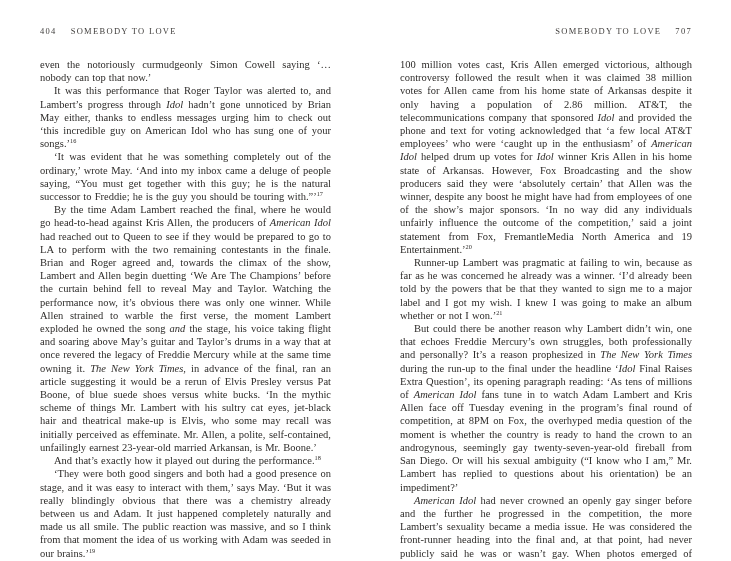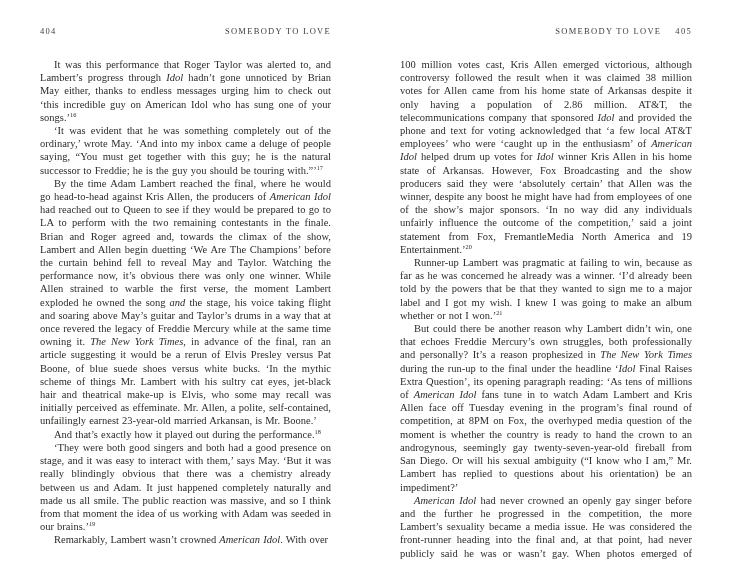--- a/index.html
+++ b/index.html
@@ -25,21 +25,20 @@
 
   .running-head {
     display: flex;
     align-items: baseline;
     font-size: 8.5px;
     letter-spacing: 1.3px;
     color: #403e3c;
     height: 11px;
     margin-bottom: 21px;
     white-space: nowrap;
-    justify-content: space-between;
   }
   .running-head .gap { width: 14px; }
   .running-head.right-align { justify-content: flex-end; }
 
   .text-block p {
     margin: 0;
     font-size: 10.5px;
     line-height: 13.2px;
     text-align: justify;
     text-indent: 14px;
@@ -59,34 +58,35 @@
 
 <div class="spread">
 
   <div class="page page-left">
     <div class="running-head">
       <span>404</span>
       <span class="gap"></span>
       <span>SOMEBODY TO LOVE</span>
     </div>
     <div class="text-block">
+        <p class="noindent">even the notoriously curmudgeonly Simon Cowell saying ‘…nobody can top that now.’</p>
         <p>It was this performance that Roger Taylor was alerted to, and Lambert’s progress through <i>Idol</i> hadn’t gone unnoticed by Brian May either, thanks to endless messages urging him to check out ‘this incredible guy on American Idol who has sung one of your songs.’<sup>16</sup></p>
         <p>‘It was evident that he was something completely out of the ordinary,’ wrote May. ‘And into my inbox came a deluge of people saying, “You must get together with this guy; he is the natural successor to Freddie; he is the guy you should be touring with.”’<sup>17</sup></p>
         <p>By the time Adam Lambert reached the final, where he would go head-to-head against Kris Allen, the producers of <i>American Idol</i> had reached out to Queen to see if they would be prepared to go to LA to perform with the two remaining contestants in the finale. Brian and Roger agreed and, towards the climax of the show, Lambert and Allen begin duetting ‘We Are The Champions’ before the curtain behind fell to reveal May and Taylor. Watching the performance now, it’s obvious there was only one winner. While Allen strained to warble the first verse, the moment Lambert exploded he owned the song <i>and</i> the stage, his voice taking flight and soaring above May’s guitar and Taylor’s drums in a way that at once revered the legacy of Freddie Mercury while at the same time owning it. <i>The New York Times</i>, in advance of the final, ran an article suggesting it would be a rerun of Elvis Presley versus Pat Boone, of blue suede shoes versus white bucks. ‘In the mythic scheme of things Mr. Lambert with his sultry cat eyes, jet-black hair and theatrical make-up is Elvis, who some may recall was initially perceived as effeminate. Mr. Allen, a polite, self-contained, unfailingly earnest 23-year-old married Arkansan, is Mr. Boone.’</p>
         <p>And that’s exactly how it played out during the performance.<sup>18</sup></p>
         <p>‘They were both good singers and both had a good presence on stage, and it was easy to interact with them,’ says May. ‘But it was really blindingly obvious that there was a chemistry already between us and Adam. It just happened completely naturally and made us all smile. The public reaction was massive, and so I think from that moment the idea of us working with Adam was seeded in our brains.’<sup>19</sup></p>
         <p>Remarkably, Lambert wasn’t crowned <i>American Idol</i>. With over</p>
       </div>
   </div>
 
   <div class="page page-right">
     <div class="running-head right-align">
       <span>SOMEBODY TO LOVE</span>
       <span class="gap"></span>
-      <span>405</span>
+      <span>707</span>
     </div>
     <div class="text-block">
         <p class="noindent">100 million votes cast, Kris Allen emerged victorious, although controversy followed the result when it was claimed 38 million votes for Allen came from his home state of Arkansas despite it only having a population of 2.86 million. AT&amp;T, the telecommunications company that sponsored <i>Idol</i> and provided the phone and text for voting acknowledged that ‘a few local AT&amp;T employees’ who were ‘caught up in the enthusiasm’ of <i>American Idol</i> helped drum up votes for <i>Idol</i> winner Kris Allen in his home state of Arkansas. However, Fox Broadcasting and the show producers said they were ‘absolutely certain’ that Allen was the winner, despite any boost he might have had from employees of one of the show’s major sponsors. ‘In no way did any individuals unfairly influence the outcome of the competition,’ said a joint statement from Fox, FremantleMedia North America and 19 Entertainment.’<sup>20</sup></p>
         <p>Runner-up Lambert was pragmatic at failing to win, because as far as he was concerned he already was a winner. ‘I’d already been told by the powers that be that they wanted to sign me to a major label and I got my wish. I knew I was going to make an album whether or not I won.’<sup>21</sup></p>
         <p>But could there be another reason why Lambert didn’t win, one that echoes Freddie Mercury’s own struggles, both professionally and personally? It’s a reason prophesized in <i>The New York Times</i> during the run-up to the final under the headline ‘<i>Idol</i> Final Raises Extra Question’, its opening paragraph reading: ‘As tens of millions of <i>American Idol</i> fans tune in to watch Adam Lambert and Kris Allen face off Tuesday evening in the program’s final round of competition, at 8PM on Fox, the overhyped media question of the moment is whether the country is ready to hand the crown to an androgynous, seemingly gay twenty-seven-year-old fireball from San Diego. Or will his sexual ambiguity (“I know who I am,” Mr. Lambert has replied to questions about his orientation) be an impediment?’</p>
         <p><i>American Idol</i> had never crowned an openly gay singer before and the further he progressed in the competition, the more Lambert’s sexuality became a media issue. He was considered the front-runner heading into the final and, at that point, had never publicly said he was or wasn’t gay. When photos emerged of Lambert kissing another man</p>
       </div>
   </div>
 
 </div>

